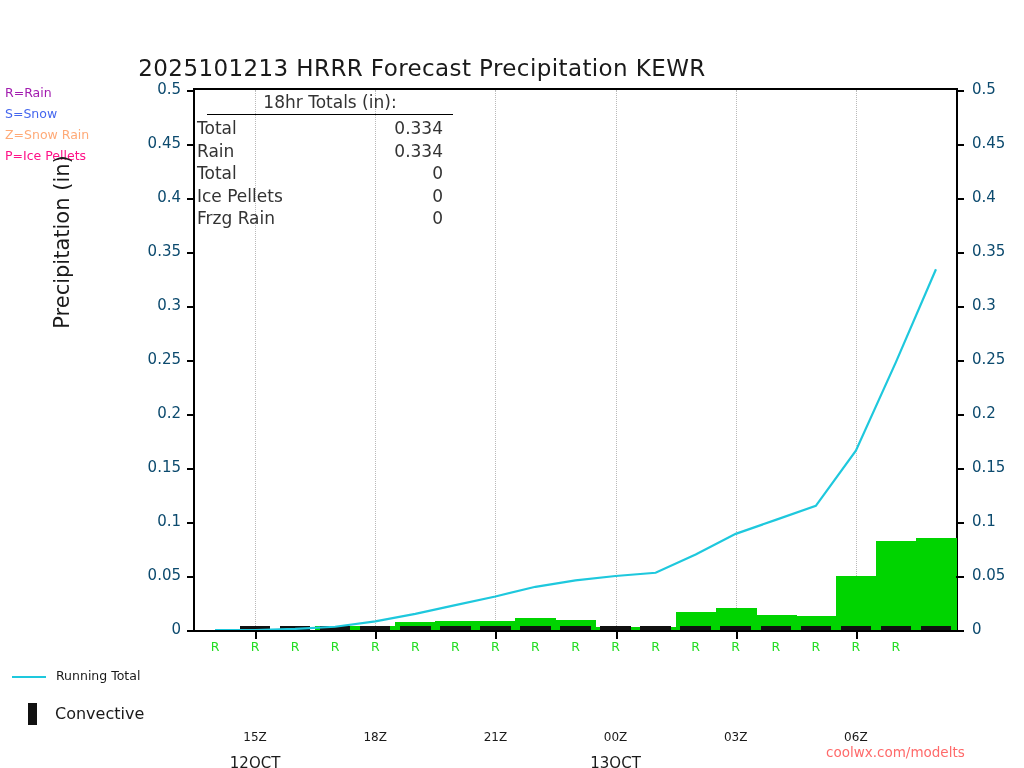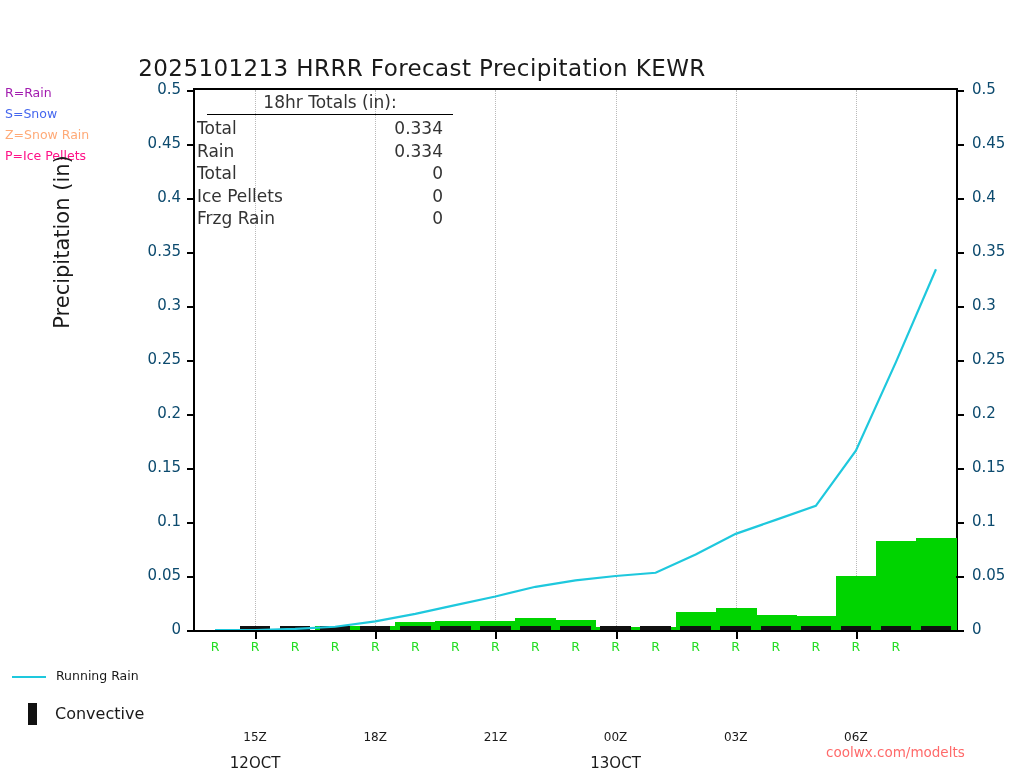--- a/index.html
+++ b/index.html
@@ -244,19 +244,19 @@
           <span class="v">0</span>
         </div>
         <div class="row">
           <span class="k">Frzg Rain</span>
           <span class="v">0</span>
         </div>
       </div>
   </div>
 
   <div class="abs" id="legend-run">
-    <span class="swatch"></span><span>Running Rain</span>
+    <span class="swatch"></span><span>Running Total</span>
   </div>
   <div class="abs" id="legend-conv">
     <span class="swatch"></span><span>Convective</span>
   </div>
 
 </div>
 
 </body></html>

